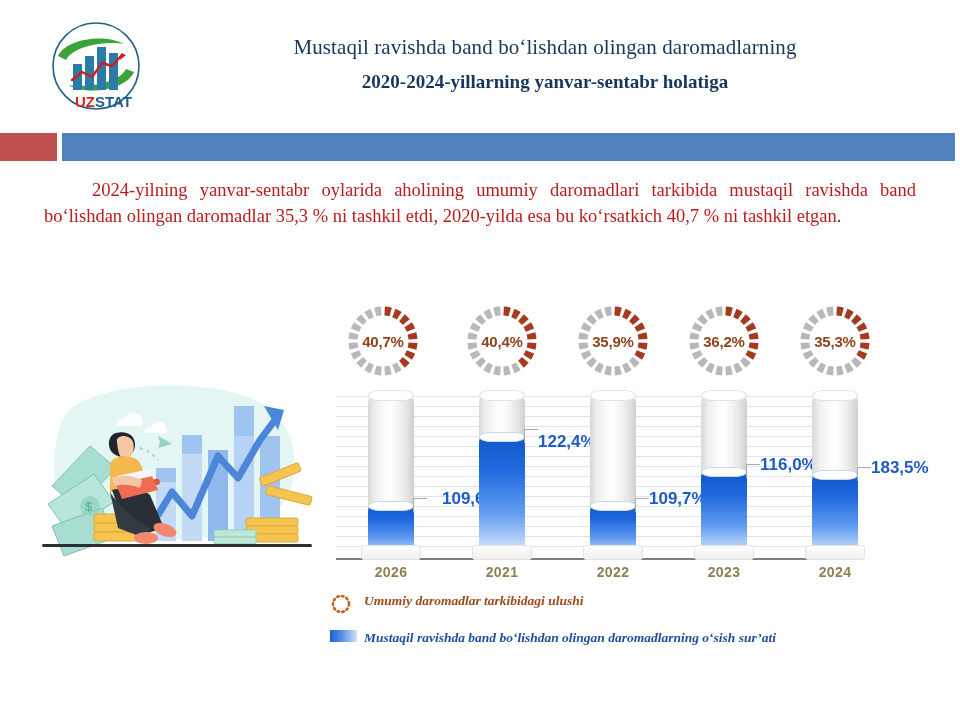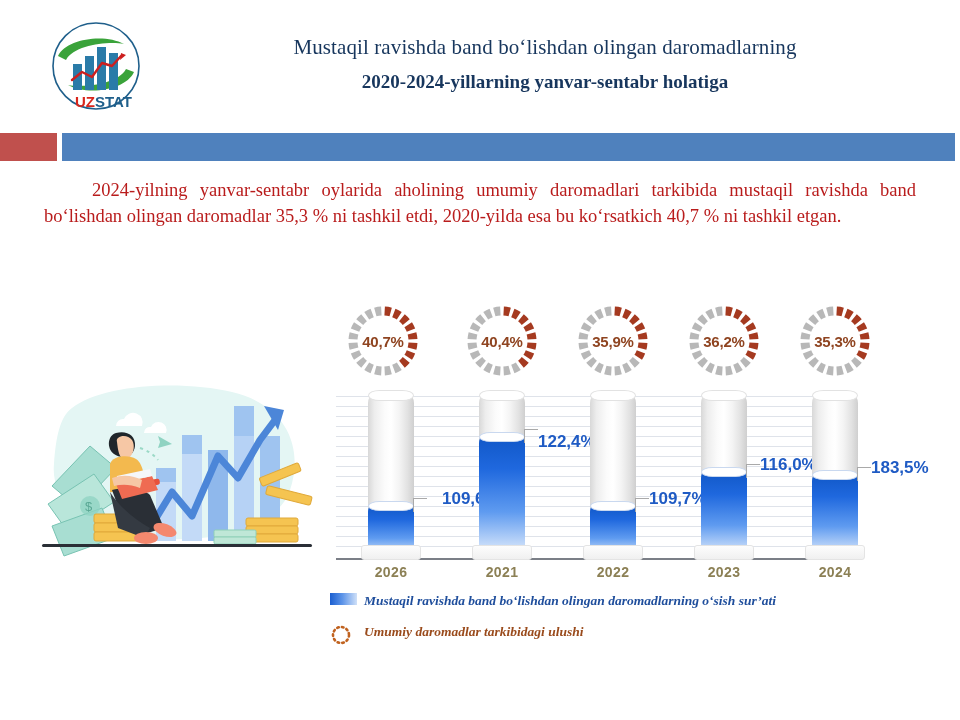--- a/index.html
+++ b/index.html
@@ -538,25 +538,25 @@
       <div class="year-label" style="left: 129px;">2021</div>
       <div class="year-label" style="left: 240px;">2022</div>
       <div class="year-label" style="left: 351px;">2023</div>
       <div class="year-label" style="left: 462px;">2024</div>
     </div>
 </div>
 
 <div id="legend">
   <div class="legend-row">
     <div class="legend-marker">
-      <div class="legend-swatch"></div>
-    </div>
-    <div class="legend-text">Mustaqil ravishda band bo‘lishdan olingan daromadlarning o‘sish sur’ati</div>
-  </div>
-  <div class="legend-row">
-    <div class="legend-marker">
       <svg width="22" height="22" viewBox="0 0 22 22">
         <circle cx="11" cy="11" r="8" fill="none" stroke="#c0621f" stroke-width="2.6" stroke-dasharray="1.6 3.2" stroke-linecap="round"></circle>
       </svg>
     </div>
     <div class="legend-text red">Umumiy daromadlar tarkibidagi ulushi</div>
   </div>
+  <div class="legend-row">
+    <div class="legend-marker">
+      <div class="legend-swatch"></div>
+    </div>
+    <div class="legend-text">Mustaqil ravishda band bo‘lishdan olingan daromadlarning o‘sish sur’ati</div>
+  </div>
 </div>
 
 </body></html>

